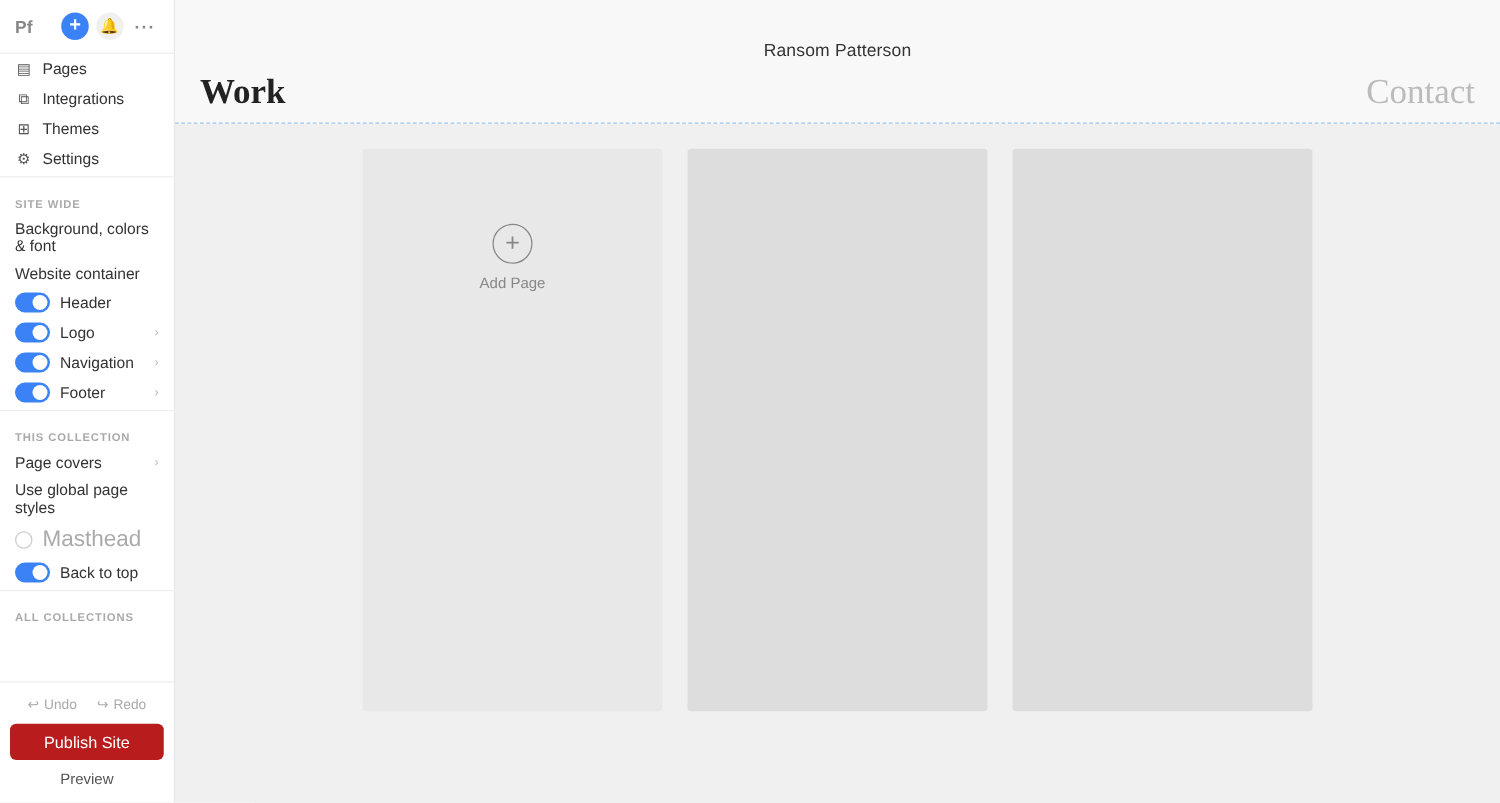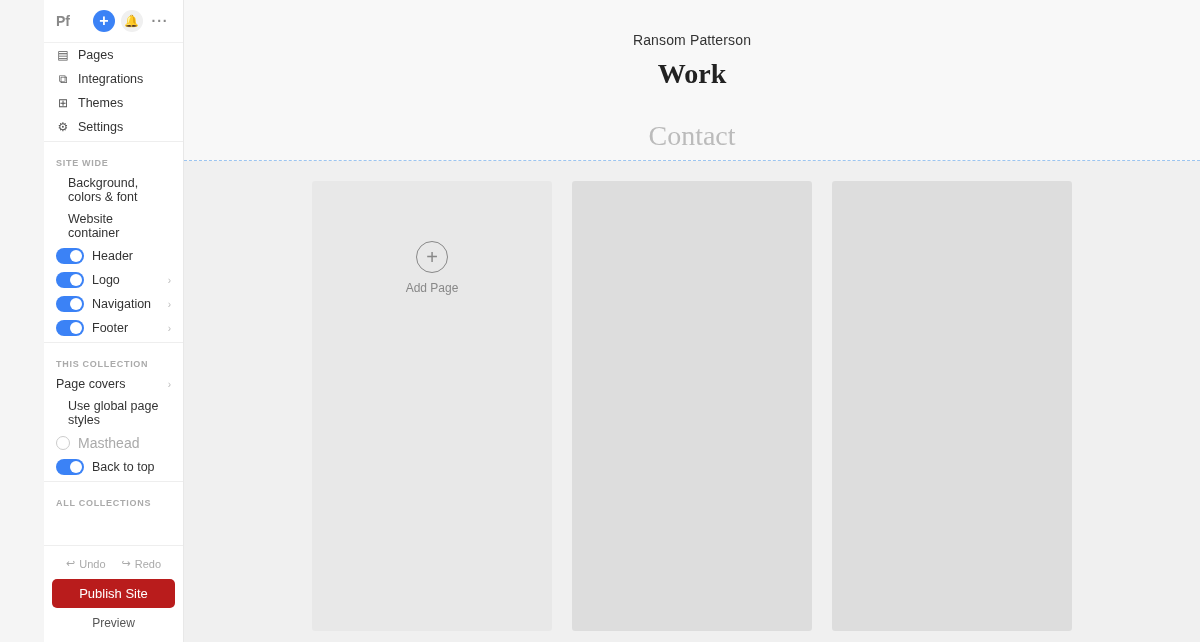--- a/index.html
+++ b/index.html
@@ -8,21 +8,20 @@
     
     #sidebar {
       width: 140px;
       min-width: 140px;
       background: #fff;
       border-right: 1px solid #e8e8e8;
       display: flex;
       flex-direction: column;
       height: 642px;
       overflow: hidden;
-      margin-left: 44px;
     }
 
     .sidebar-top {
       display: flex;
       align-items: center;
       padding: 10px 12px;
       border-bottom: 1px solid #f0f0f0;
       gap: 8px;
     }
 
@@ -134,32 +133,32 @@
       background: white;
       top: 2px;
     }
 
     .toggle.on::after { right: 2px; }
 
     .toggle-label { flex: 1; }
     .toggle-chevron { color: #bbb; font-size: 10px; }
 
     .sidebar-plain-item {
-      padding: 4px 24px;
+      padding: 4px 12px;
       font-size: 12.5px;
       color: #333;
       cursor: pointer;
     }
 
     .radio-row {
       display: flex;
       align-items: center;
       padding: 4px 12px;
       gap: 8px;
-      font-size: 14px;
+      font-size: 18px;
       color: #aaa;
     }
 
     .radio-circle {
       width: 14px;
       height: 14px;
       border-radius: 50%;
       border: 1.5px solid #ccc;
       background: white;
       flex-shrink: 0;
@@ -246,23 +245,22 @@
     .site-title {
       font-size: 14px;
       color: #333;
       margin-bottom: 10px;
       font-weight: normal;
       letter-spacing: 0.01em;
     }
 
     .site-nav {
       display: flex;
-      justify-content: flex-start;
+      justify-content: space-between;
       gap: 30px;
-      flex-direction: column;
     }
 
     .nav-item-active {
       font-size: 28px;
       font-weight: 600;
       color: #222;
       font-family: Georgia, serif;
     }
 
     .nav-item-inactive {

